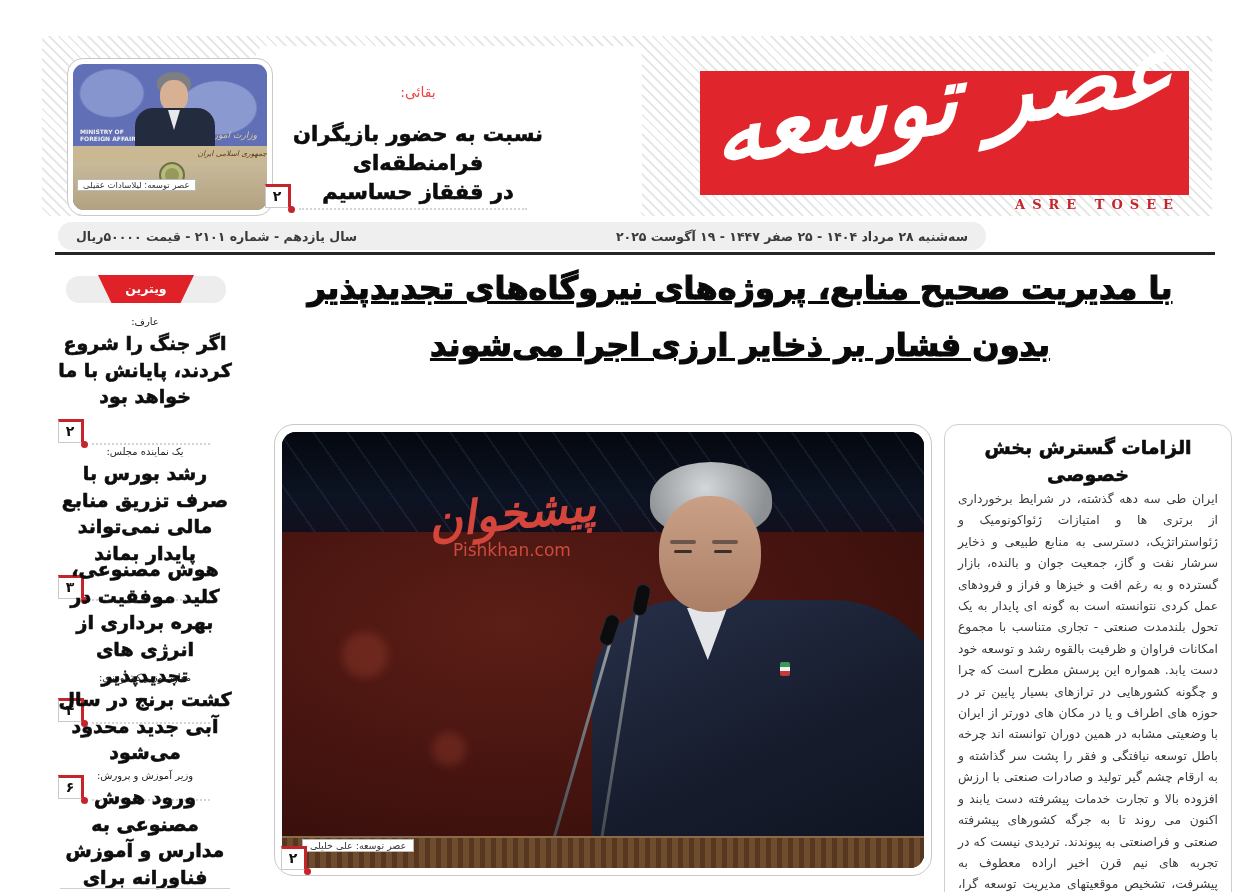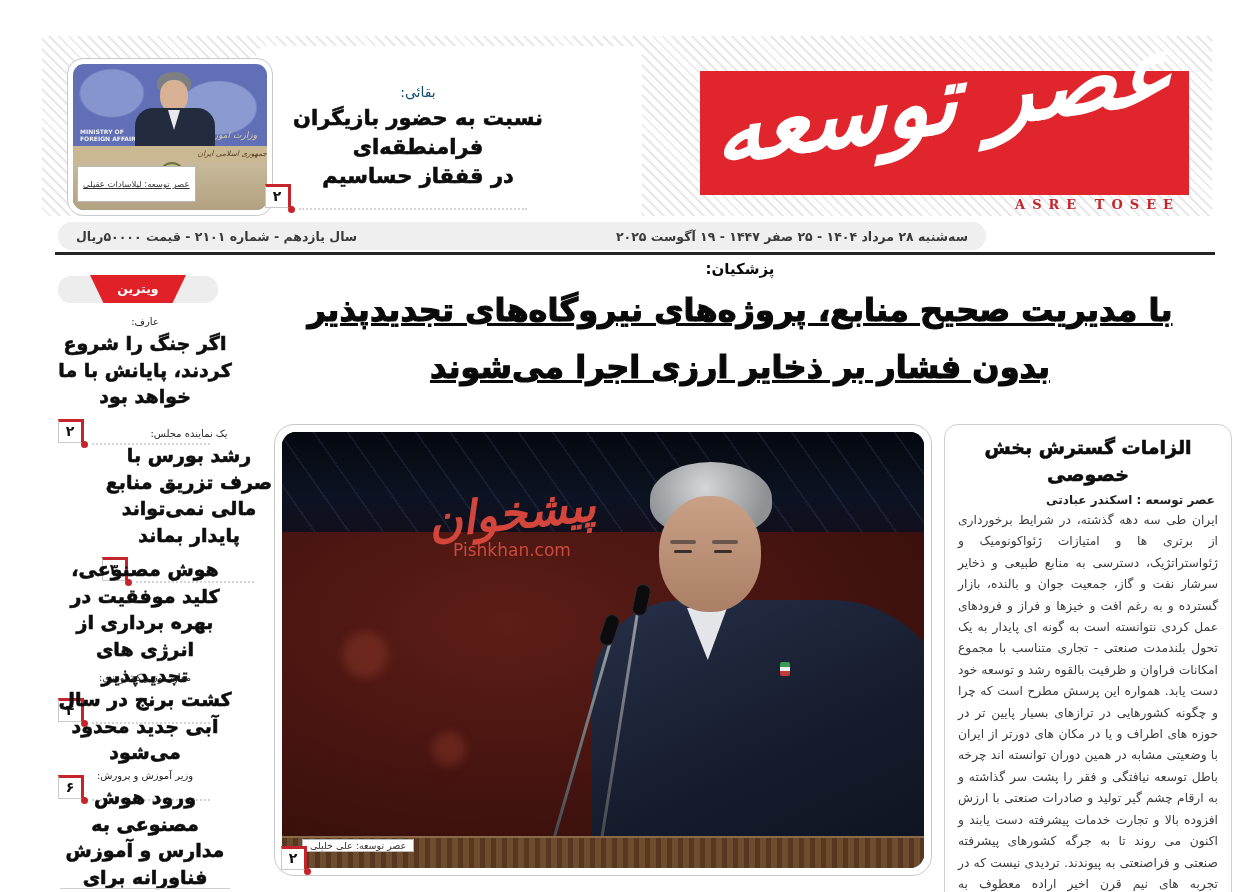--- a/index.html
+++ b/index.html
@@ -33,24 +33,24 @@
   .mfa-face{position:absolute;left:87px;top:16px;width:28px;height:32px;background:#d8b194;border-radius:46%;}
   .mfa-suit{position:absolute;left:62px;top:44px;width:80px;height:46px;background:#232c3e;border-radius:18px 18px 0 0;}
   .mfa-shirt{position:absolute;left:95px;top:46px;width:12px;height:20px;background:#e8e9ec;clip-path:polygon(0 0,100% 0,50% 100%);}
   .mfa-podium{position:absolute;left:0;bottom:0;width:100%;height:62px;
               background:linear-gradient(#cfc1a3,#b2a281),
                          repeating-linear-gradient(0deg,transparent 0 8px,rgba(90,70,40,.22) 8px 10px);}
   .mfa-band{position:absolute;left:0;bottom:48px;width:100%;height:16px;background:#c9b891;
             color:#5a3b23;font-size:7.5px;font-style:italic;text-align:right;line-height:16px;}
   .mfa-emblem{position:absolute;left:50%;bottom:22px;width:22px;height:22px;margin-left:-11px;border-radius:50%;
               background:#97995c;border:2px solid #6d7040;box-shadow:inset 0 0 0 4px #b8ba7e;}
-  .mfa-caption{position:absolute;left:4px;bottom:8px;background:#fff;border:1px solid #b9b9b9;
-               padding:12px 5px;font-size:8.5px;color:#333;white-space:nowrap;text-decoration:underline;}
+  .mfa-caption{position:absolute;left:4px;bottom:19px;background:#fff;border:1px solid #b9b9b9;
+               padding:0 5px;font-size:8.5px;color:#333;white-space:nowrap;}
   .top-story{position:absolute;left:268px;top:84px;width:300px;text-align:center;}
-  .top-story .kicker{font-size:14px;color:#0c4a6e;margin-bottom:4px;}
+  .top-story .kicker{font-size:14px;color:#ef4444;margin-bottom:20px;}
   .top-story .hl{font-size:21px;line-height:29px;font-weight:bold;color:#0d0d0d;-webkit-text-stroke:.6px #0d0d0d;}
   
   .pref{position:absolute;height:27px;direction:ltr;}
   .pbox{position:absolute;left:0;top:0;width:26px;height:24px;background:#fff;border:1px solid #c9c9c9;
         border-top:3px solid #c6242b;border-right:3px solid #c6242b;box-sizing:border-box;
         font-size:14px;font-weight:bold;text-align:center;line-height:19px;color:#111;}
   .pdot{position:absolute;left:23px;top:22px;width:7px;height:7px;border-radius:50%;background:#c6242b;}
   .pline{position:absolute;left:34px;top:24px;border-top:2px dotted #d4d4d4;}
   
   .dateline{position:absolute;left:58px;top:222px;width:928px;height:28px;background:#efefef;border-radius:14px;
@@ -60,21 +60,21 @@
   
   .lead{position:absolute;left:240px;top:260px;width:1000px;text-align:center;color:#0a0a0a;}
   .lead .kicker{font-size:15px;font-weight:bold;margin-bottom:4px;}
   .lead .h1{font-size:32px;line-height:57px;font-weight:bold;-webkit-text-stroke:1.2px #0a0a0a;letter-spacing:-1px;text-decoration:underline;}
   
   .pill{position:relative;background:#ededed;border-radius:13px;height:27px;}
   .ribbon{position:absolute;left:50%;top:-1px;transform:translateX(-50%);height:28px;min-width:96px;padding:0 10px;
           background:#e02128;clip-path:polygon(0 0,100% 0,86% 100%,14% 100%);
           color:#fff;font-size:12.5px;font-weight:bold;text-align:center;line-height:27px;box-sizing:border-box;}
   
-  .sb-badge{position:absolute;left:58px;top:276px;width:160px;}
+  .sb-badge{position:absolute;left:66px;top:276px;width:160px;}
   .sb-item{position:absolute;left:58px;width:174px;text-align:center;}
   .sb-item .kicker{font-size:10px;color:#1f1f1f;margin-bottom:3px;}
   .sb-item .kicker:empty{display:none;}
   .sb-item .hl{font-size:19px;line-height:26.5px;font-weight:bold;color:#0e0e0e;-webkit-text-stroke:.6px #0e0e0e;}
   .sb-item .pref{position:relative;margin-top:9px;}
   .sb-item .pline{width:118px;}
   .sb-bottom-line{position:absolute;left:60px;top:888px;width:170px;border-top:1.5px solid #cfcfcf;}
   
   .photo-card{position:absolute;left:274px;top:424px;width:658px;height:452px;background:#fff;
               border:1px solid #c9c9c9;border-radius:20px;padding:7px;box-sizing:border-box;}
@@ -171,42 +171,41 @@
     <div class="pline" style="width:228px;"></div>
   </div>
 
   <div class="dateline">
     <span>سه‌شنبه ۲۸ مرداد ۱۴۰۴ - ۲۵ صفر ۱۴۴۷ - ۱۹ آگوست ۲۰۲۵</span>
     <span>سال یازدهم - شماره ۲۱۰۱ - قیمت ۵۰۰۰۰ریال</span>
   </div>
   <div class="rule"></div>
 
   <div class="lead">
-    <div class="kicker">پزشکیان:</div>
     <div class="h1">
       <div>با مدیریت صحیح منابع، پروژه‌های نیروگاه‌های تجدیدپذیر</div>
       <div>بدون فشار بر ذخایر ارزی اجرا می‌شوند</div>
     </div>
   </div>
 
   <div class="sb-badge pill">
     <div class="ribbon">ویترین</div>
   </div>
 
   <div class="sb-item" style="top:316px;">
     <div class="kicker">عارف:</div>
     <div class="hl">اگر جنگ را شروع کردند، پایانش با ما خواهد بود</div>
     <div class="pref">
       <div class="pbox">۲</div>
         <div class="pdot"></div>
         <div class="pline"></div>
     </div>
   </div>
 
-  <div class="sb-item" style="top:428px;margin-left:44px;">
+  <div class="sb-item" style="top:446px;">
     <div class="kicker">یک نماینده مجلس:</div>
     <div class="hl">رشد بورس با صرف تزریق منابع مالی نمی‌تواند پایدار بماند</div>
     <div class="pref">
       <div class="pbox">۳</div>
         <div class="pdot"></div>
         <div class="pline"></div>
     </div>
   </div>
 
   <div class="sb-item" style="top:556px;">
@@ -266,17 +265,16 @@
   </div>
   <div class="pref" style="left:281px;top:846px;width:60px;">
     <div class="pbox">۲</div>
     <div class="pdot"></div>
   </div>
 
   <div class="note">
     <div class="note-title">
       <div>الزامات گسترش بخش خصوصی</div>
     </div>
-    <div class="note-byline">عصر توسعه : اسکندر عبادتی</div>
     <div class="note-body">ایران طی سه دهه گذشته، در شرایط برخورداری از برتری ها و امتیازات ژئواکونومیک و ژئواستراتژیک، دسترسی به منابع طبیعی و ذخایر سرشار نفت و گاز، جمعیت جوان و بالنده، بازار گسترده و به رغم افت و خیزها و فراز و فرودهای عمل کردی نتوانسته است به گونه ای پایدار به یک تحول بلندمدت صنعتی - تجاری متناسب با مجموع امکانات فراوان و ظرفیت بالقوه رشد و توسعه خود دست یابد. همواره این پرسش مطرح است که چرا و چگونه کشورهایی در ترازهای بسیار پایین تر در حوزه های اطراف و یا در مکان های دورتر از ایران با وضعیتی مشابه در همین دوران توانسته اند چرخه باطل توسعه نیافتگی و فقر را پشت سر گذاشته و به ارقام چشم گیر تولید و صادرات صنعتی با ارزش افزوده بالا و تجارت خدمات پیشرفته دست یابند و اکنون می روند تا به جرگه کشورهای پیشرفته صنعتی و فراصنعتی به پیوندند. تردیدی نیست که در تجربه های نیم قرن اخیر اراده معطوف به پیشرفت، تشخیص موقعیتهای مدیریت توسعه گرا، آینده نگر و هوشمند، وفاق جویی و وفاق سازی حول چشم اندازها و برنامه های بلندمدت، استفاده مطلوب از همه امکانات و فرصت ها و منابع در چارچوب نقشه های اجرایی و انجام اقدامات هماهنگ و پیوسته مبتنی بر تفکر علمی و فراتر از همه برقرار ساختن حاکمیت عقلانیت در همه وجوه آن و انقیاد و تعهد نسبت به پیگیری برنامه ها را باید راز اصلی پیشرفت و توسعه این کشورها به شمار آورد. پیگیری اندیشه ها و پندارهای احساسی، اقدامات ارتجالی و بدون برنامه و سرانجام پذیرش روزمرگی و عدم اتکاء به دستور کار سنجیده،</div>
   </div>
 
 </div>
 
 </body></html>

